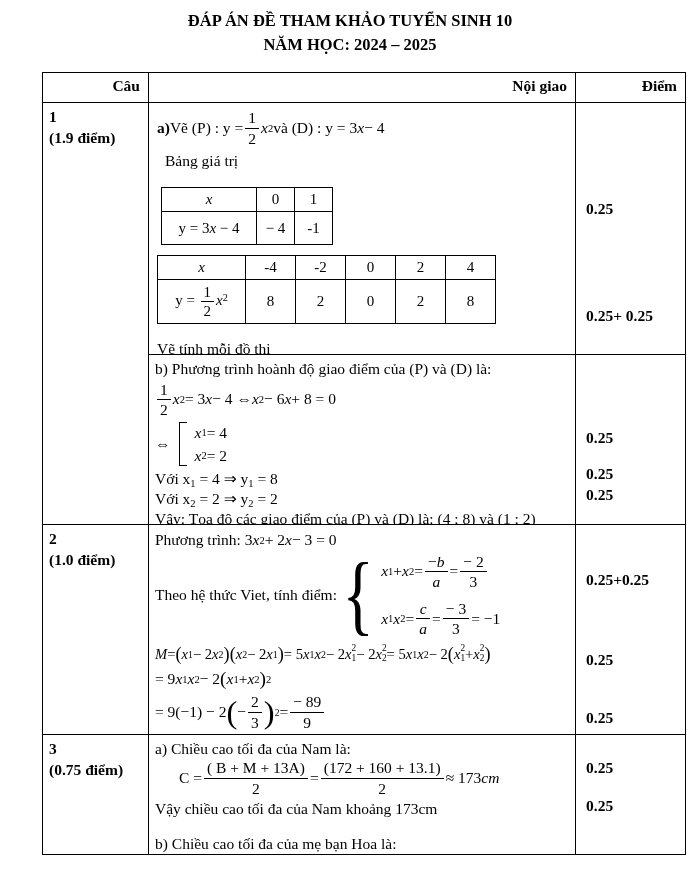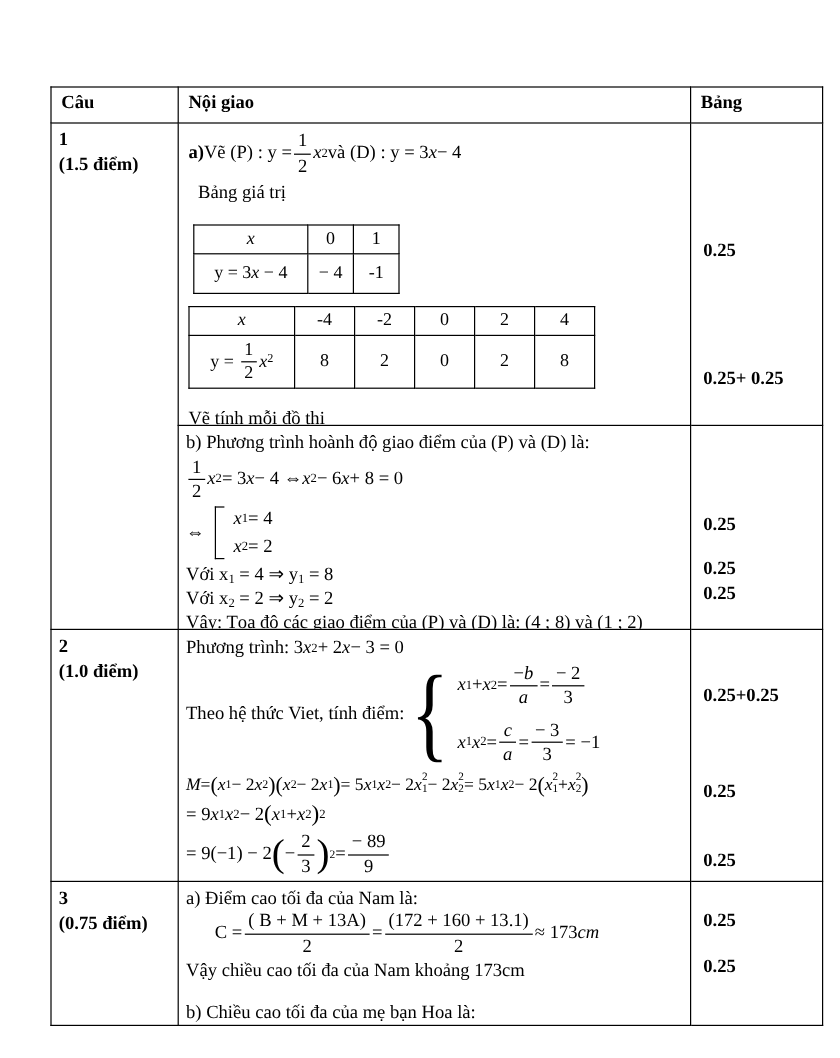--- a/index.html
+++ b/index.html
@@ -5,21 +5,21 @@
   * { margin:0; padding:0; box-sizing:border-box; }
   body { background:#fff; }
   .page {
     width:700px; height:882px; position:relative; background:#ffffff;
     font-family:"Liberation Serif", serif; color:#000; overflow:hidden;
   }
   .title-block { text-align:center; padding-top:9px; font-weight:bold; font-size:16.5px; line-height:1.45; }
   table.main { position:absolute; left:42px; top:72px; width:643px; border-collapse:collapse; table-layout:fixed; }
   table.main td, table.main th { border:1.5px solid #000; vertical-align:top; font-size:15.5px; }
   col.c-cau { width:106px; } col.c-noi { width:427px; } col.c-diem { width:110px; }
-  th.hd { text-align:left; font-weight:bold; padding:4px 8px; height:30px; font-size:16px; }
+  th.hd { text-align:right; font-weight:bold; padding:4px 8px; height:30px; font-size:16px; }
   td.label-cell { font-weight:bold; padding:4px 6px; line-height:1.35; font-size:15.5px; }
   .cellwrap { position:relative; overflow:hidden; padding:0 6px 0 8px; }
   .ptswrap { position:relative; height:100%; }
   .pts { position:absolute; left:10px; font-weight:bold; white-space:nowrap; font-size:15.5px; }
   .txt { line-height:1.3; }
   .mline { display:flex; align-items:center; white-space:nowrap; }
   .it { font-style:italic; }
   .bd { font-weight:bold; }
   .sb { font-size:68%; vertical-align:-22%; }
   .sp { font-size:68%; vertical-align:38%; }
@@ -38,39 +38,43 @@
   .syscol { display:flex; flex-direction:column; justify-content:center; gap:5px; }
   .curly { font-size:88px; font-weight:400; line-height:0; display:inline-block; transform:scaleX(.75); }
   .vietrow { display:flex; align-items:center; }
   .vietcol { display:flex; flex-direction:column; gap:10px; margin-left:2px; }
 </style>
 </head>
 <body>
 
 <div class="page">
 
+  <div class="title-block">
+    <div>ĐÁP ÁN ĐỀ THAM KHẢO TUYỂN SINH 10</div>
+    <div>NĂM HỌC: 2024 – 2025</div>
+  </div>
 
   <table class="main">
     <colgroup>
         <col class="c-cau">
         <col class="c-noi">
         <col class="c-diem">
       </colgroup>
 
     <tbody>
         <tr>
       <th class="hd">Câu</th>
       <th class="hd">Nội giao</th>
-      <th class="hd">Bảng</th>
+      <th class="hd">Điểm</th>
     </tr>
 
     <tr>
       <td class="label-cell" rowspan="2">
         <div>1</div>
-        <div>(1.5 điểm)</div>
+        <div>(1.9 điểm)</div>
       </td>
       <td>
         <div class="cellwrap" style="height:251px;">
           <div class="mline" style="height:46px; padding-top:4px;"><span class="bd">a)</span>Vẽ (P) : y = <span class="fr">
                   <span class="nu">1</span>
                   <span class="de">2</span>
                 </span><span class="it">x</span><span class="sp">2</span>  và  (D) : y = 3<span class="it">x</span> − 4</div>
           <div class="txt" style="margin:2px 0 16px 8px;">Bảng giá trị</div>
           <table class="vtab" style="margin-left:4px;">
             <tbody>
@@ -210,21 +214,21 @@
       </td>
     </tr>
 
     <tr>
       <td class="label-cell">
         <div>3</div>
         <div>(0.75 điểm)</div>
       </td>
       <td>
         <div class="cellwrap" style="height:119px; padding-left:6px;">
-          <div class="txt" style="padding-top:4px; height:22px;">a) Điểm cao tối đa của Nam là:</div>
+          <div class="txt" style="padding-top:4px; height:22px;">a) Chiều cao tối đa của Nam là:</div>
           <div class="mline" style="height:42px; margin-left:24px;">C = <span class="fr">
                   <span class="nu">( B + M + 13A)</span>
                   <span class="de">2</span>
                 </span> = <span class="fr">
                   <span class="nu">(172 + 160 + 13.1)</span>
                   <span class="de">2</span>
                 </span> ≈ 173<span class="it">cm</span></div>
           <div class="txt" style="height:20px;">Vậy chiều cao tối đa của Nam khoảng 173cm</div>
           <div class="txt" style="margin-top:15px;">b) Chiều cao tối đa của mẹ bạn Hoa là:</div>
         </div>

